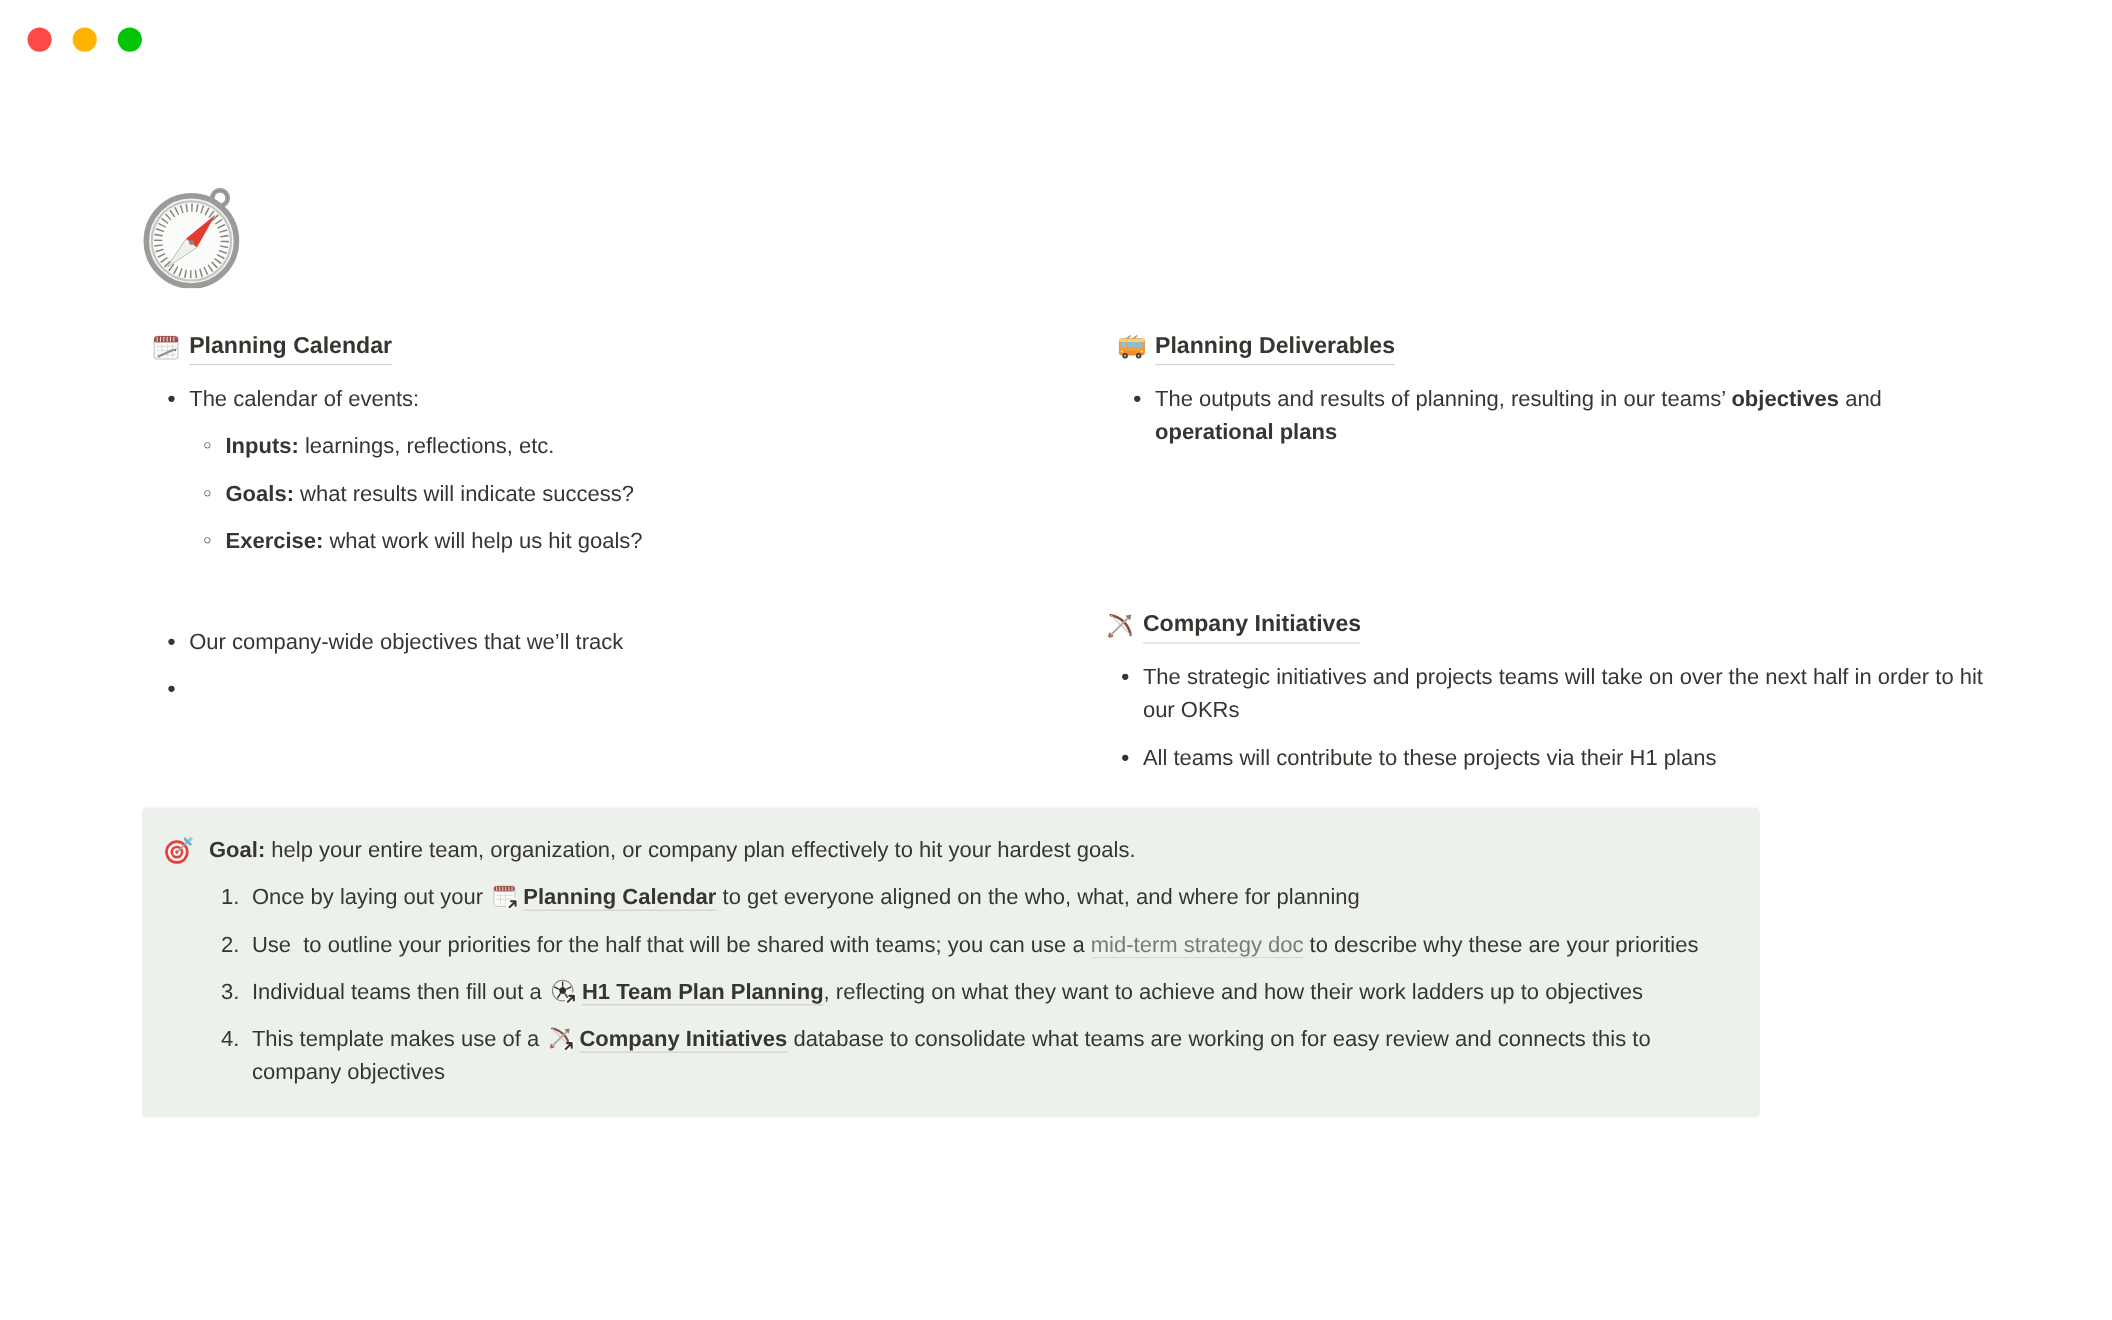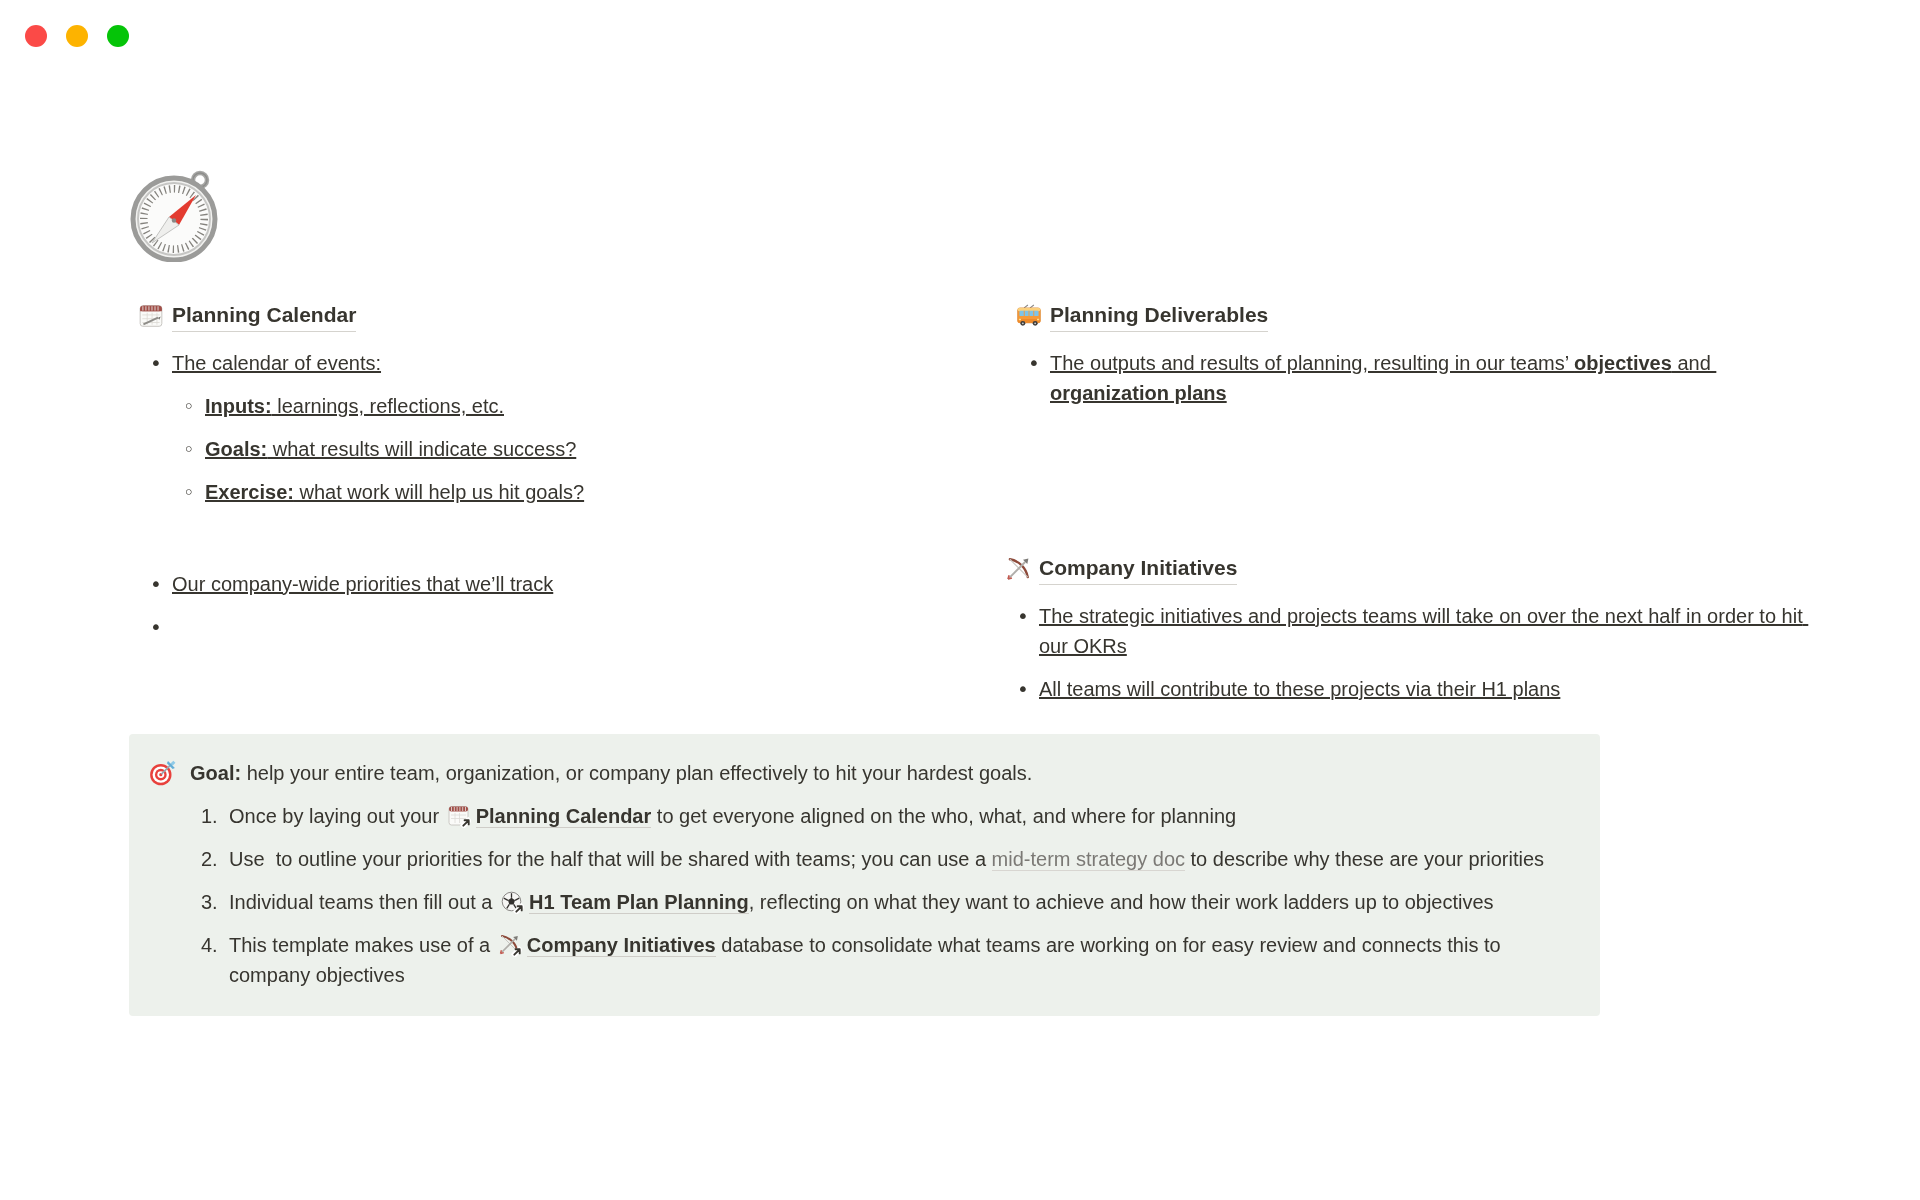--- a/index.html
+++ b/index.html
@@ -14,21 +14,21 @@
   .row2{margin-top:46px;grid-template-columns:867px 1fr;}
   .col{padding-left:30px;box-sizing:border-box;}
   .heading{display:flex;align-items:center;gap:8px;font-size:21px;line-height:30px;font-weight:700;}
   .hicon{width:26px;height:26px;flex:none;}
   .hlink{color:#37352f;text-decoration:none;border-bottom:1.5px solid #d5d3ce;padding-bottom:1px;cursor:pointer;}
   .li{display:flex;margin-top:13px;font-size:20px;line-height:30px;}
   .li.first{margin-top:16px;}
   .li .mk{flex:none;width:34px;padding-left:12px;box-sizing:border-box;font-family:"DejaVu Sans",sans-serif;}
   .li.sub{margin-left:33px;}
   .li.sub .mk{font-size:19px;}
-  .li .txt{flex:1;text-decoration:underline;}
+  .li .txt{flex:1;}
   .li .txt b,.li .txt span{white-space:pre-wrap;}
   .maxw{max-width:724px;}
   b{font-weight:700;}
   .callout{margin-top:30px;margin-left:21px;width:1471px;box-sizing:border-box;
     background:#edf1ec;border-radius:4px;padding:24px 24px 26px 20px;}
   .goal-line{display:flex;gap:14px;font-size:20px;line-height:30px;align-items:flex-start;}
   .cicon{width:27px;height:27px;flex:none;margin-top:2px;}
   .citem{display:flex;margin-top:13px;font-size:20px;line-height:30px;}
   .citem .num{flex:none;margin-left:52px;width:28px;}
   .citem .txt{flex:1;}
@@ -133,31 +133,31 @@
               <circle cx="6.3" cy="18.8" r="0.9" fill="#c9c9c7"></circle>
             <circle cx="17.7" cy="18.8" r="2.3" fill="#3f3d3b"></circle>
               <circle cx="17.7" cy="18.8" r="0.9" fill="#c9c9c7"></circle>
           </svg>
         </span>
         <a class="hlink">Planning Deliverables</a>
       </div>
       <div class="li first">
         <span class="mk">•</span>
         <div class="txt">
-          <span>The outputs and results of planning, resulting in our teams’ </span><b>objectives</b><span> and </span><b>organization plans</b>
+          <span>The outputs and results of planning, resulting in our teams’ </span><b>objectives</b><span> and </span><b>operational plans</b>
         </div>
       </div>
     </div>
   </div>
 
   <div class="row row2">
     <div class="col">
       <div class="li first">
         <span class="mk">•</span>
-        <div class="txt"><span>Our company-wide priorities that we’ll track</span></div>
+        <div class="txt"><span>Our company-wide objectives that we’ll track</span></div>
       </div>
       <div class="li">
         <span class="mk">•</span>
       </div>
     </div>
 
     <div class="col">
       <div class="heading">
         <span class="hicon">
           <svg viewBox="0 0 24 24">

